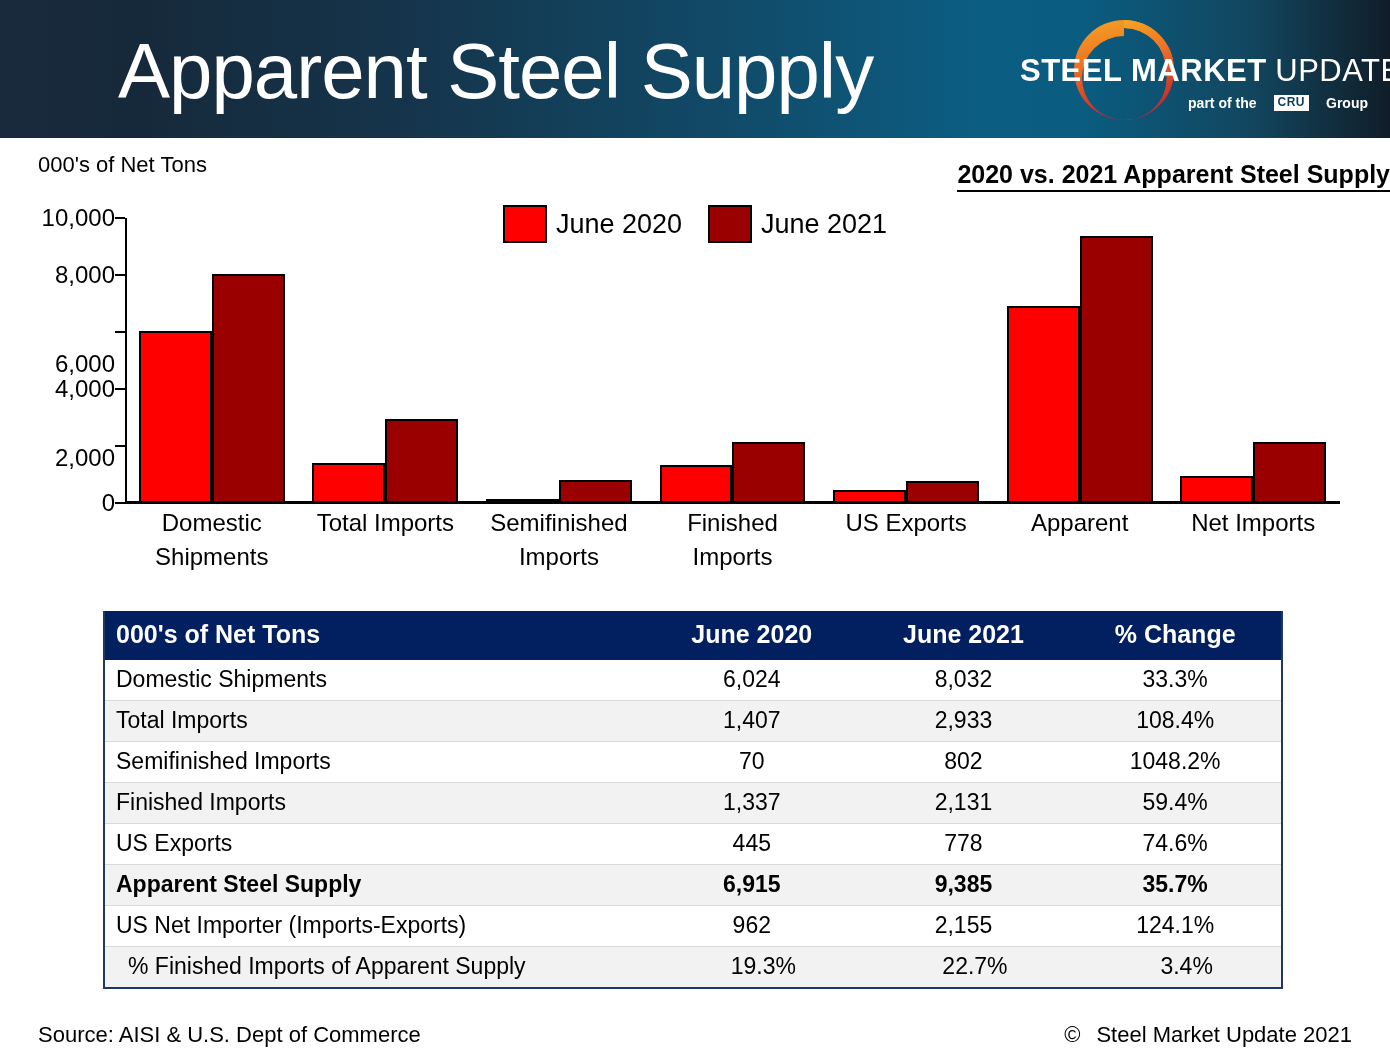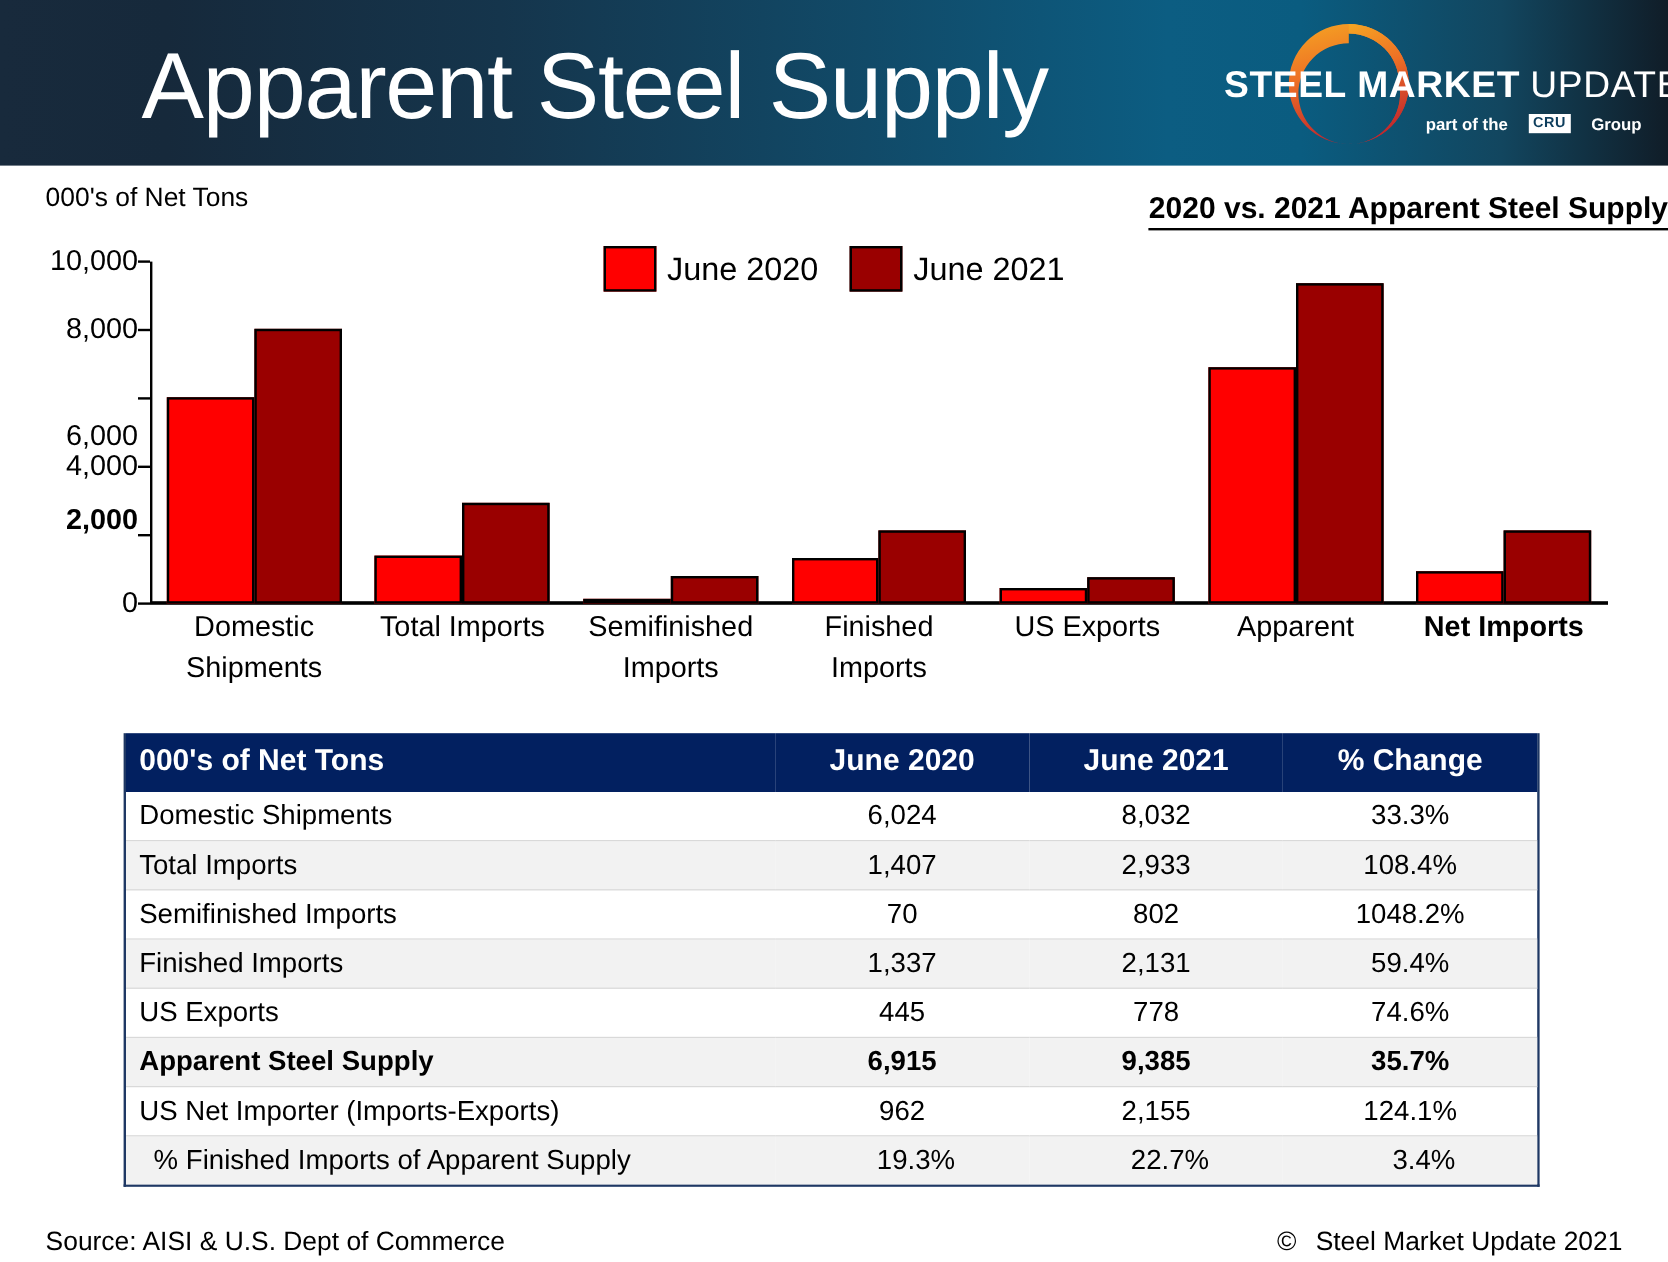--- a/index.html
+++ b/index.html
@@ -281,21 +281,21 @@
       <span>June 2020</span>
     </div>
     <div class="legend-entry">
       <span class="legend-swatch" id="sw1" style="background: rgb(154, 0, 0);"></span>
       <span>June 2021</span>
     </div>
   </div>
 
   <div id="ylabels">
       <div class="ylabel" style="top: 285px;">0</div>
-      <div class="ylabel" style="top: 216px; font-weight: bold;">2,000</div>
+      <div class="ylabel" style="top: 240px;">2,000</div>
       <div class="ylabel" style="top: 171px;">4,000</div>
       <div class="ylabel" style="top: 114px; margin-top: 32px;">6,000</div>
       <div class="ylabel" style="top: 57px;">8,000</div>
       <div class="ylabel" style="top: 0px;">10,000</div>
     </div>
 
   <div id="plot">
     <div id="y-axis"></div>
     <div id="x-axis"></div>
   <div class="tick" style="top: 284px;"></div>
@@ -346,21 +346,21 @@
         <div class="bar y2020" title="Apparent Steel Supply — June 2020: 6915" style="left: 13.8857px; width: 72.9px; height: 197.077px; background: rgb(255, 0, 0);"></div>
         <div class="bar y2021" title="Apparent Steel Supply — June 2021: 9385" style="left: 86.7857px; width: 72.9px; height: 267.473px; background: rgb(154, 0, 0);"></div>
       </div>
       <div class="xlabel" style="left: 855.857px; width: 197.571px;">
         <div>Apparent</div>
       </div>
       <div class="group" style="left: 1041.43px; width: 173.571px;">
         <div class="bar y2020" title="Net Imports — June 2020: 962" style="left: 13.8857px; width: 72.9px; height: 27.417px; background: rgb(255, 0, 0);"></div>
         <div class="bar y2021" title="Net Imports — June 2021: 2155" style="left: 86.7857px; width: 72.9px; height: 61.4175px; background: rgb(154, 0, 0);"></div>
       </div>
-      <div class="xlabel" style="left: 1029.43px; width: 197.571px; font-weight: bold;">
+      <div class="xlabel" style="left: 1029.43px; width: 197.571px;">
         <div>Net Imports</div>
       </div>
     </div>
 
   <div id="table-wrap">
     <table>
       <colgroup>
         <col class="col-label">
           <col class="col-n">
           <col class="col-n">

